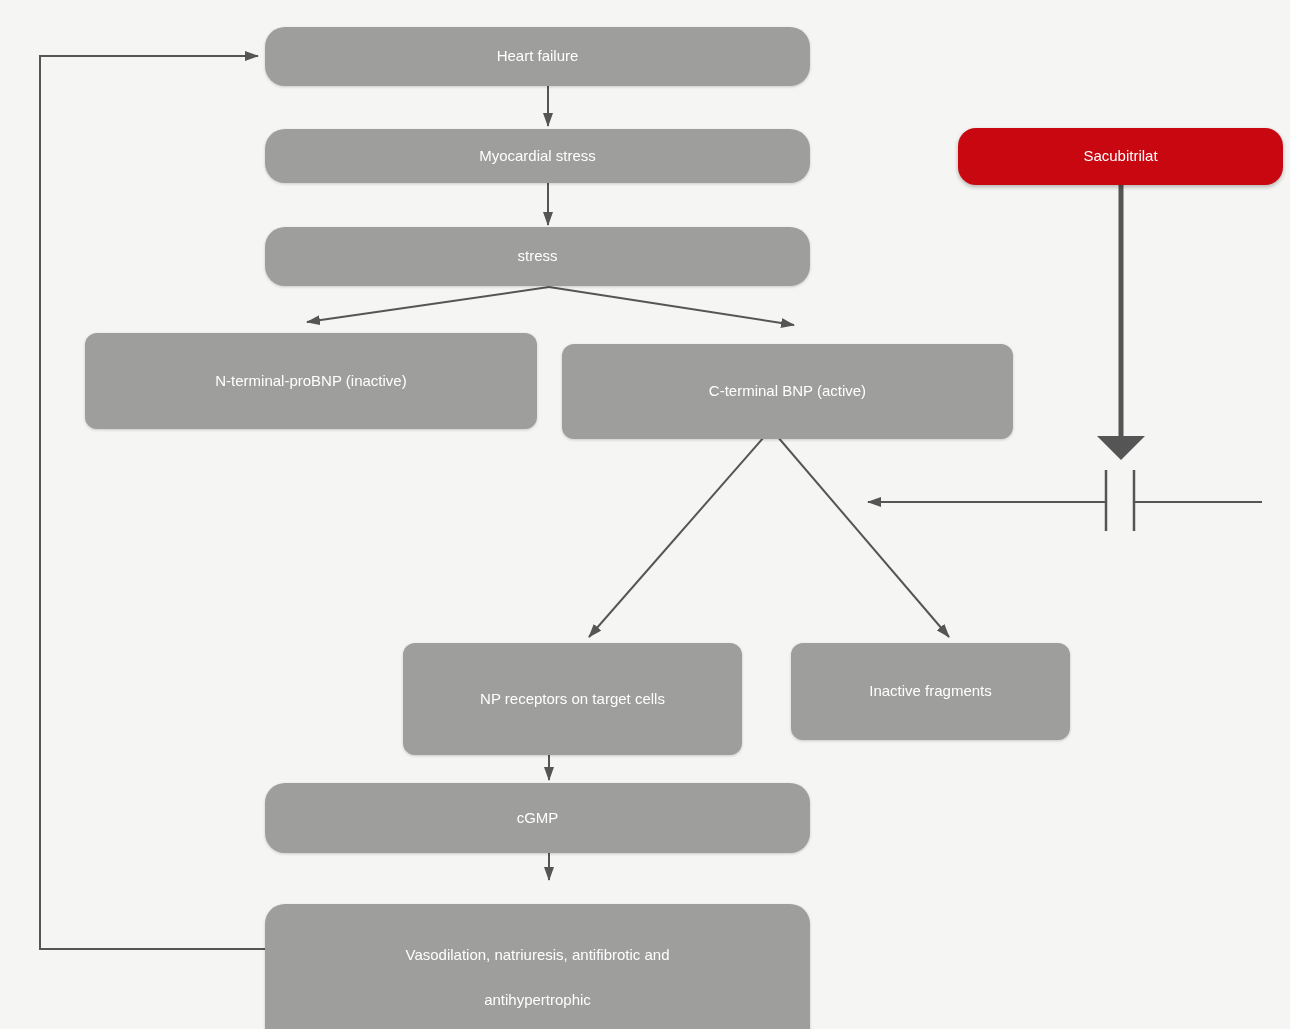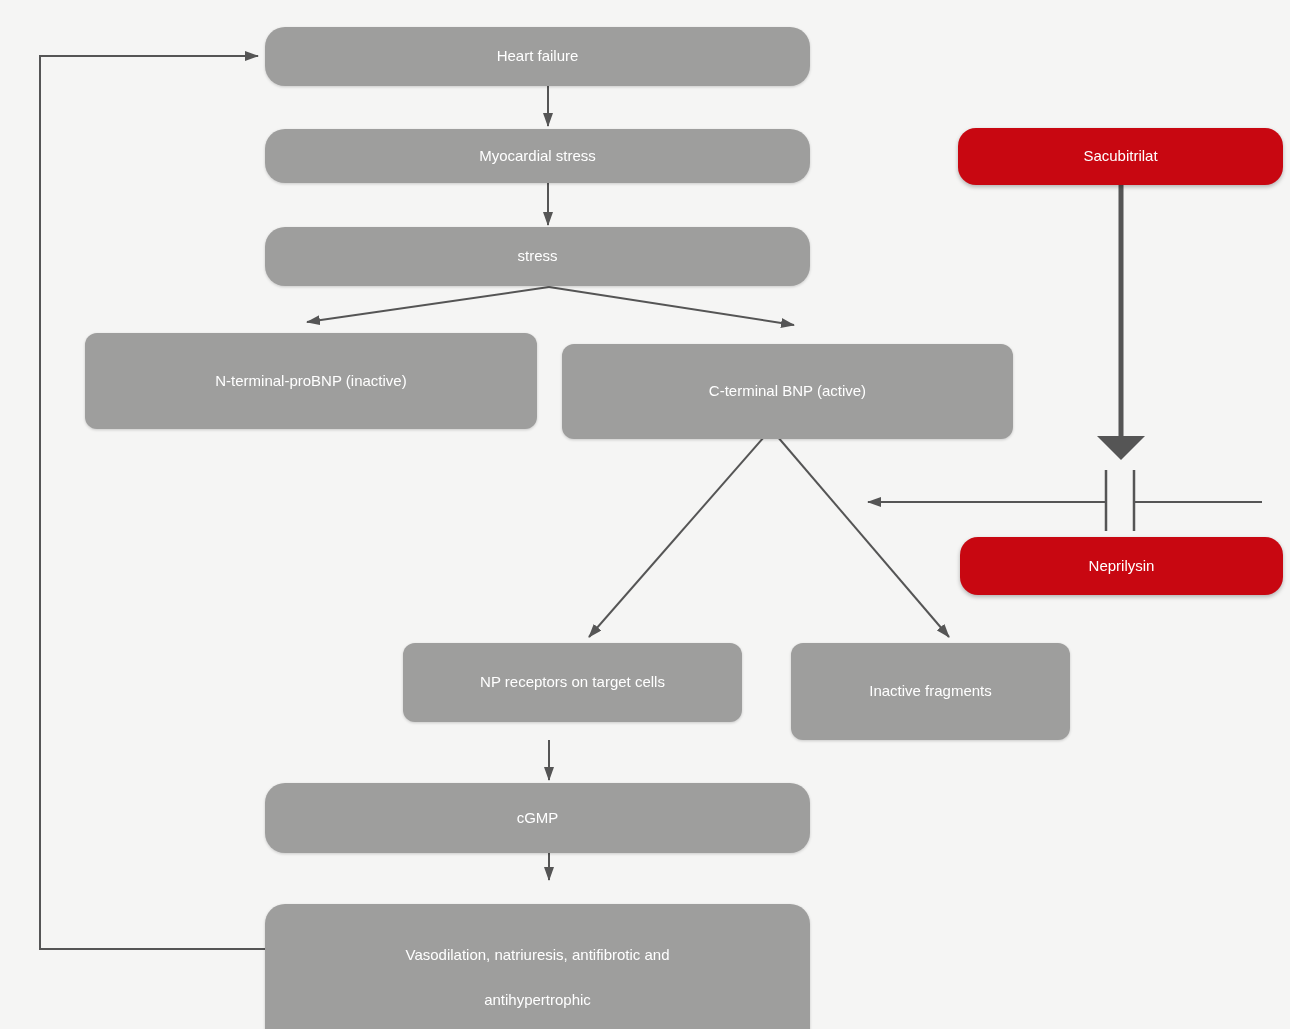--- a/index.html
+++ b/index.html
@@ -26,21 +26,21 @@
   .node.gray{background:var(--node-gray,#9e9e9d);border-radius:20px;}
   .node.gray.tall{border-radius:12px;}
   .node.red{background:var(--node-red,#c80711);border-radius:18px;box-shadow:0 2px 4px rgba(0,0,0,0.28);text-align:right;}
 
   
   #n-heart   {left:265px;top:27px; width:545px;height:59px;}
   #n-myo     {left:265px;top:129px;width:545px;height:54px;}
   #n-probnp  {left:265px;top:227px;width:545px;height:59px;}
   #n-nt      {left:85px; top:333px;width:452px;height:96px;}
   #n-ct      {left:562px;top:344px;width:451px;height:95px;}
-  #n-npr     {left:403px;top:643px;width:339px;height:79px;}
+  #n-npr     {left:403px;top:643px;width:339px;height:112px;}
   #n-inact   {left:791px;top:643px;width:279px;height:97px;}
   #n-cgmp    {left:265px;top:783px;width:545px;height:70px;text-align:center;}
   #n-eff     {left:265px;top:884px;width:545px;height:148px;flex-direction:column;gap:26px;margin-top:20px;}
   #n-sacu    {left:958px;top:128px;width:325px;height:57px;}
   #n-nepr    {left:960px;top:537px;width:323px;height:58px;}
 </style>
 </head>
 <body>
 
 <div class="canvas">
@@ -87,15 +87,14 @@
 
   <div class="node gray" id="n-cgmp">cGMP</div>
 
   <div class="node gray" id="n-eff">
     <span>Vasodilation, natriuresis, antifibrotic and</span>
     <span>antihypertrophic</span>
   </div>
 
   <div class="node red" id="n-sacu">Sacubitrilat</div>
 
-  <div class="node red" id="n-nepr">Neprilysin</div>
 
 </div>
 
 </body></html>

